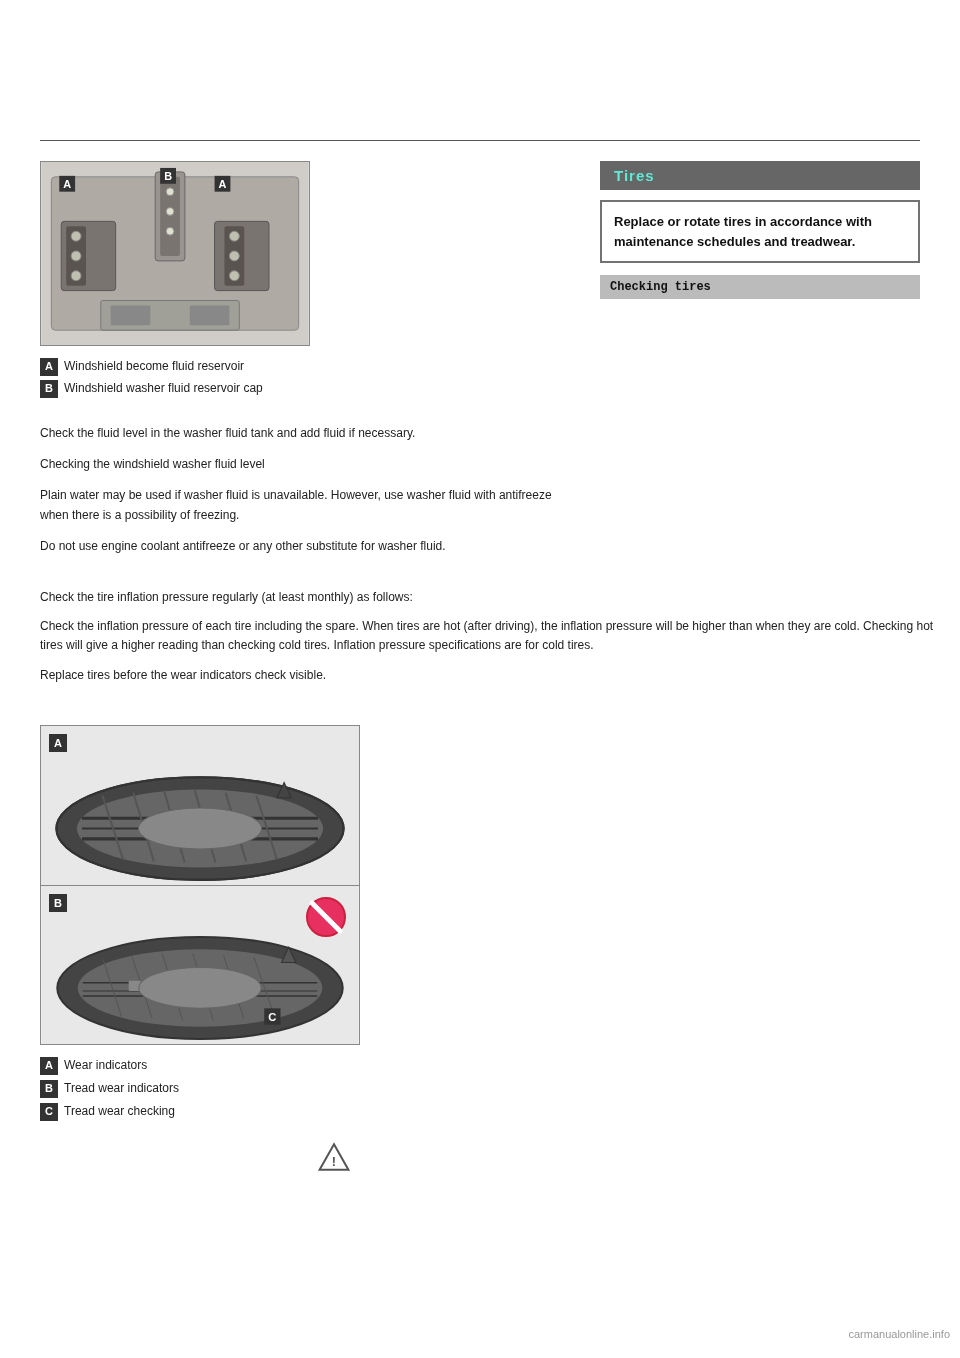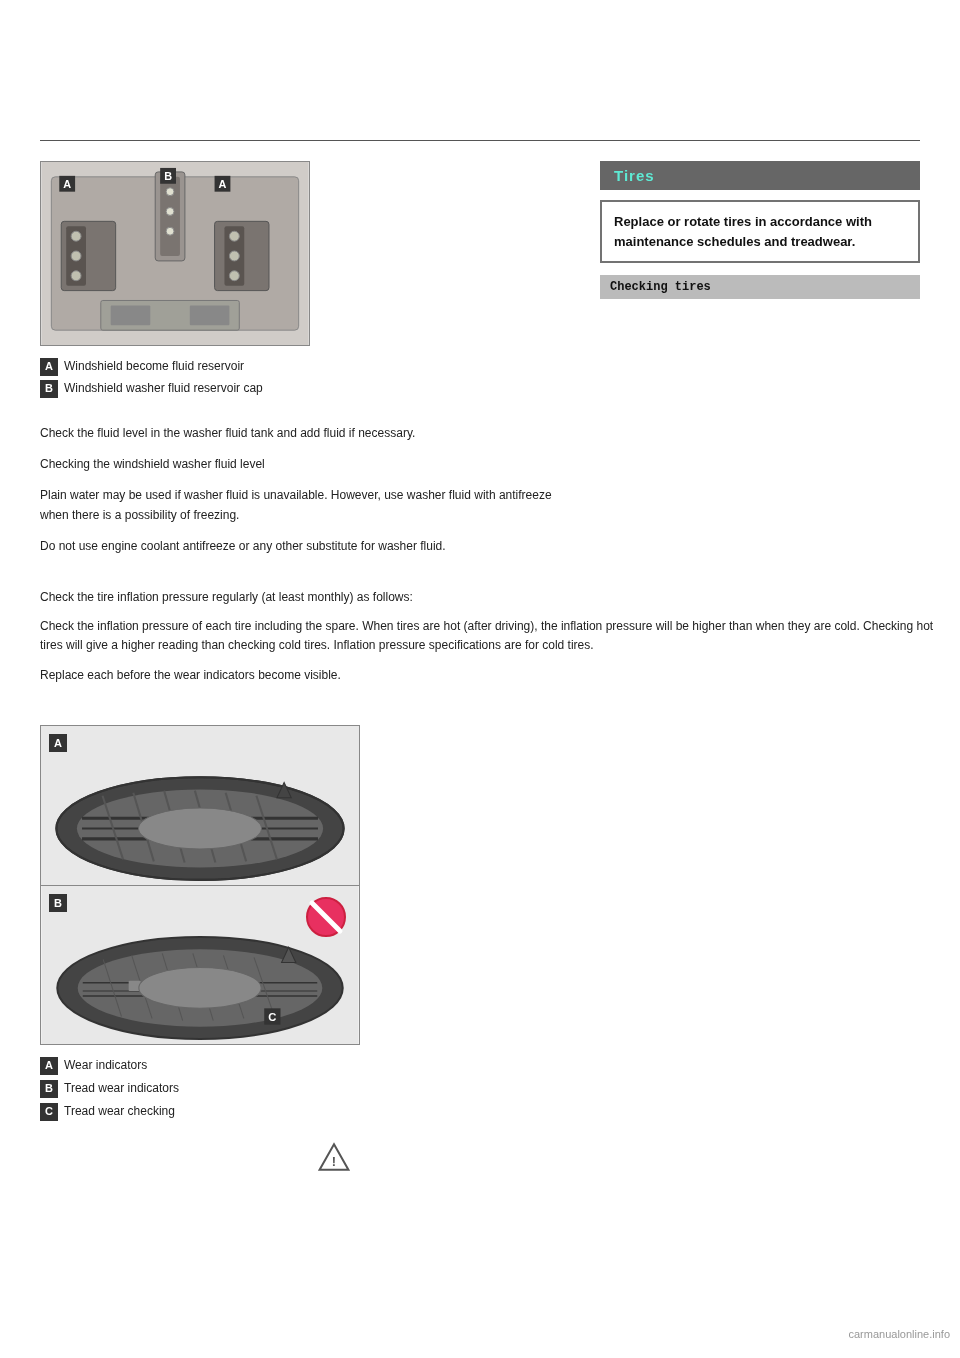--- a/index.html
+++ b/index.html
@@ -327,21 +327,21 @@
       <div class="checking-header">Checking tires</div>
 
     </div>
   </div>
 
   <div class="lower-section">
 
     <div class="lower-left">
       <p class="body-text">Check the tire inflation pressure regularly (at least monthly) as follows:</p>
       <p class="body-text">Check the inflation pressure of each tire including the spare. When tires are hot (after driving), the inflation pressure will be higher than when they are cold. Checking hot tires will give a higher reading than checking cold tires. Inflation pressure specifications are for cold tires.</p>
-      <p class="body-text">Replace each before the wear indicators become visible.</p>
+      <p class="body-text">Replace tires before the wear indicators check visible.</p>
     </div>
 
     <div class="lower-right">
 
       <div class="tire-diagrams">
 
         <div class="tire-diagram-box top-tire">
           <div class="tire-label-badge">A</div>
           <svg viewBox="0 0 310 155" width="100%" height="100%" xmlns="http://www.w3.org/2000/svg">
             <rect width="310" height="155" fill="#e8e8e8"></rect>

